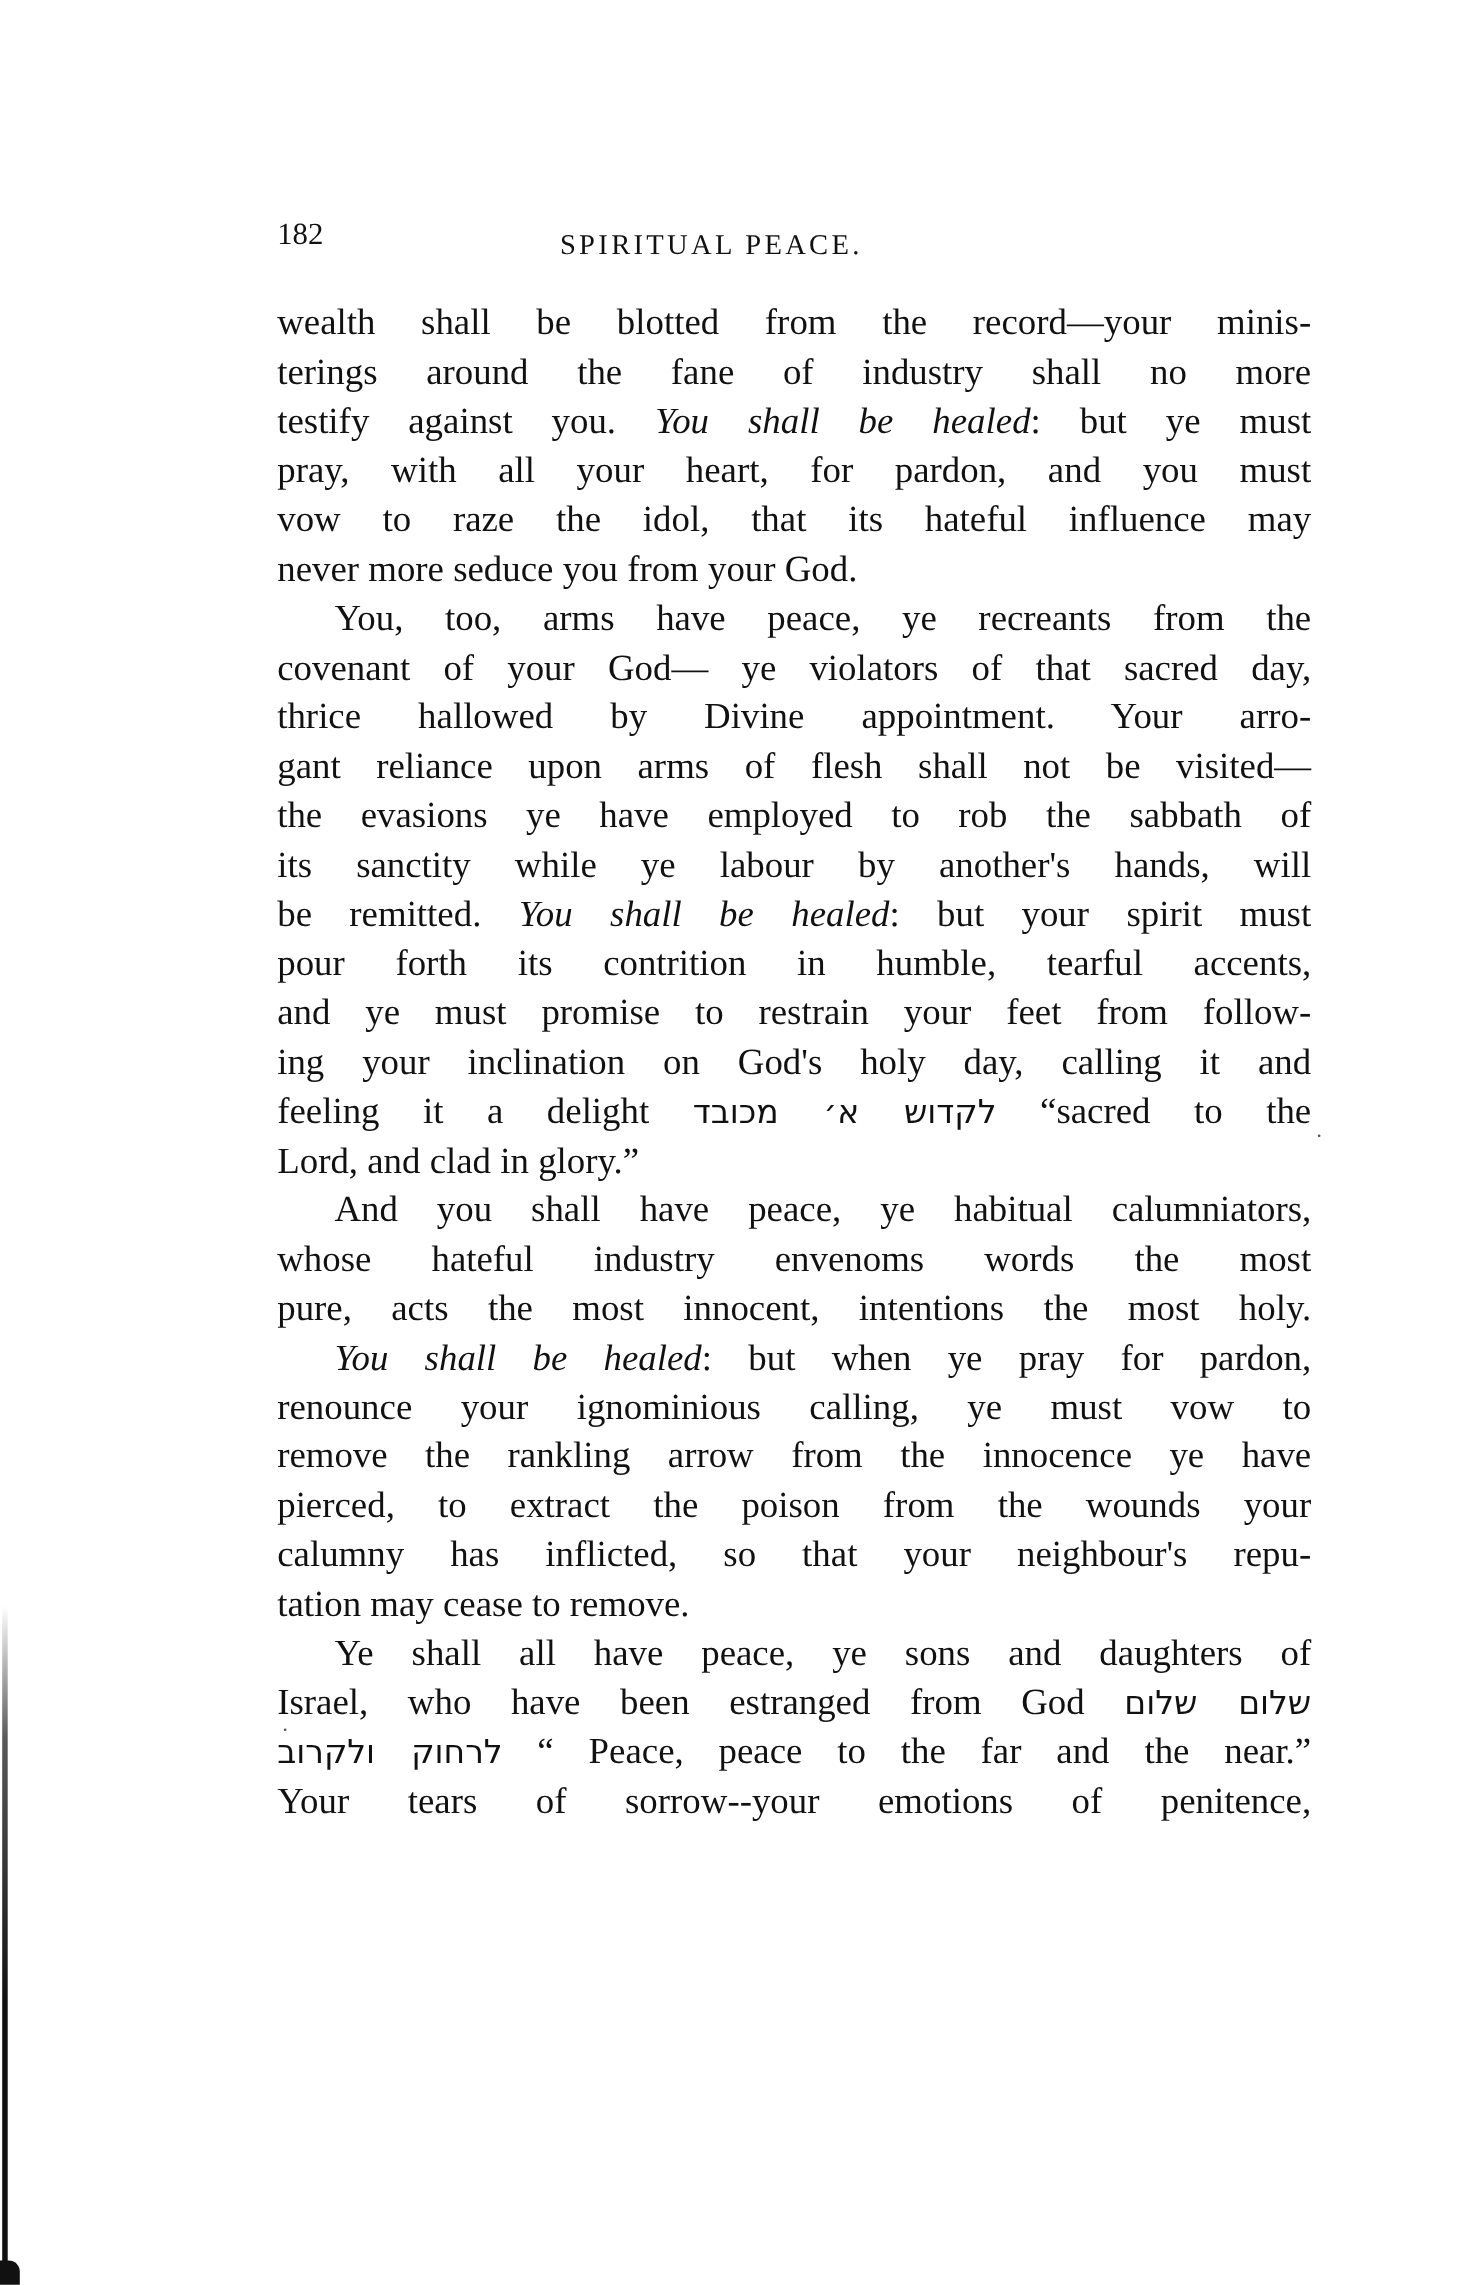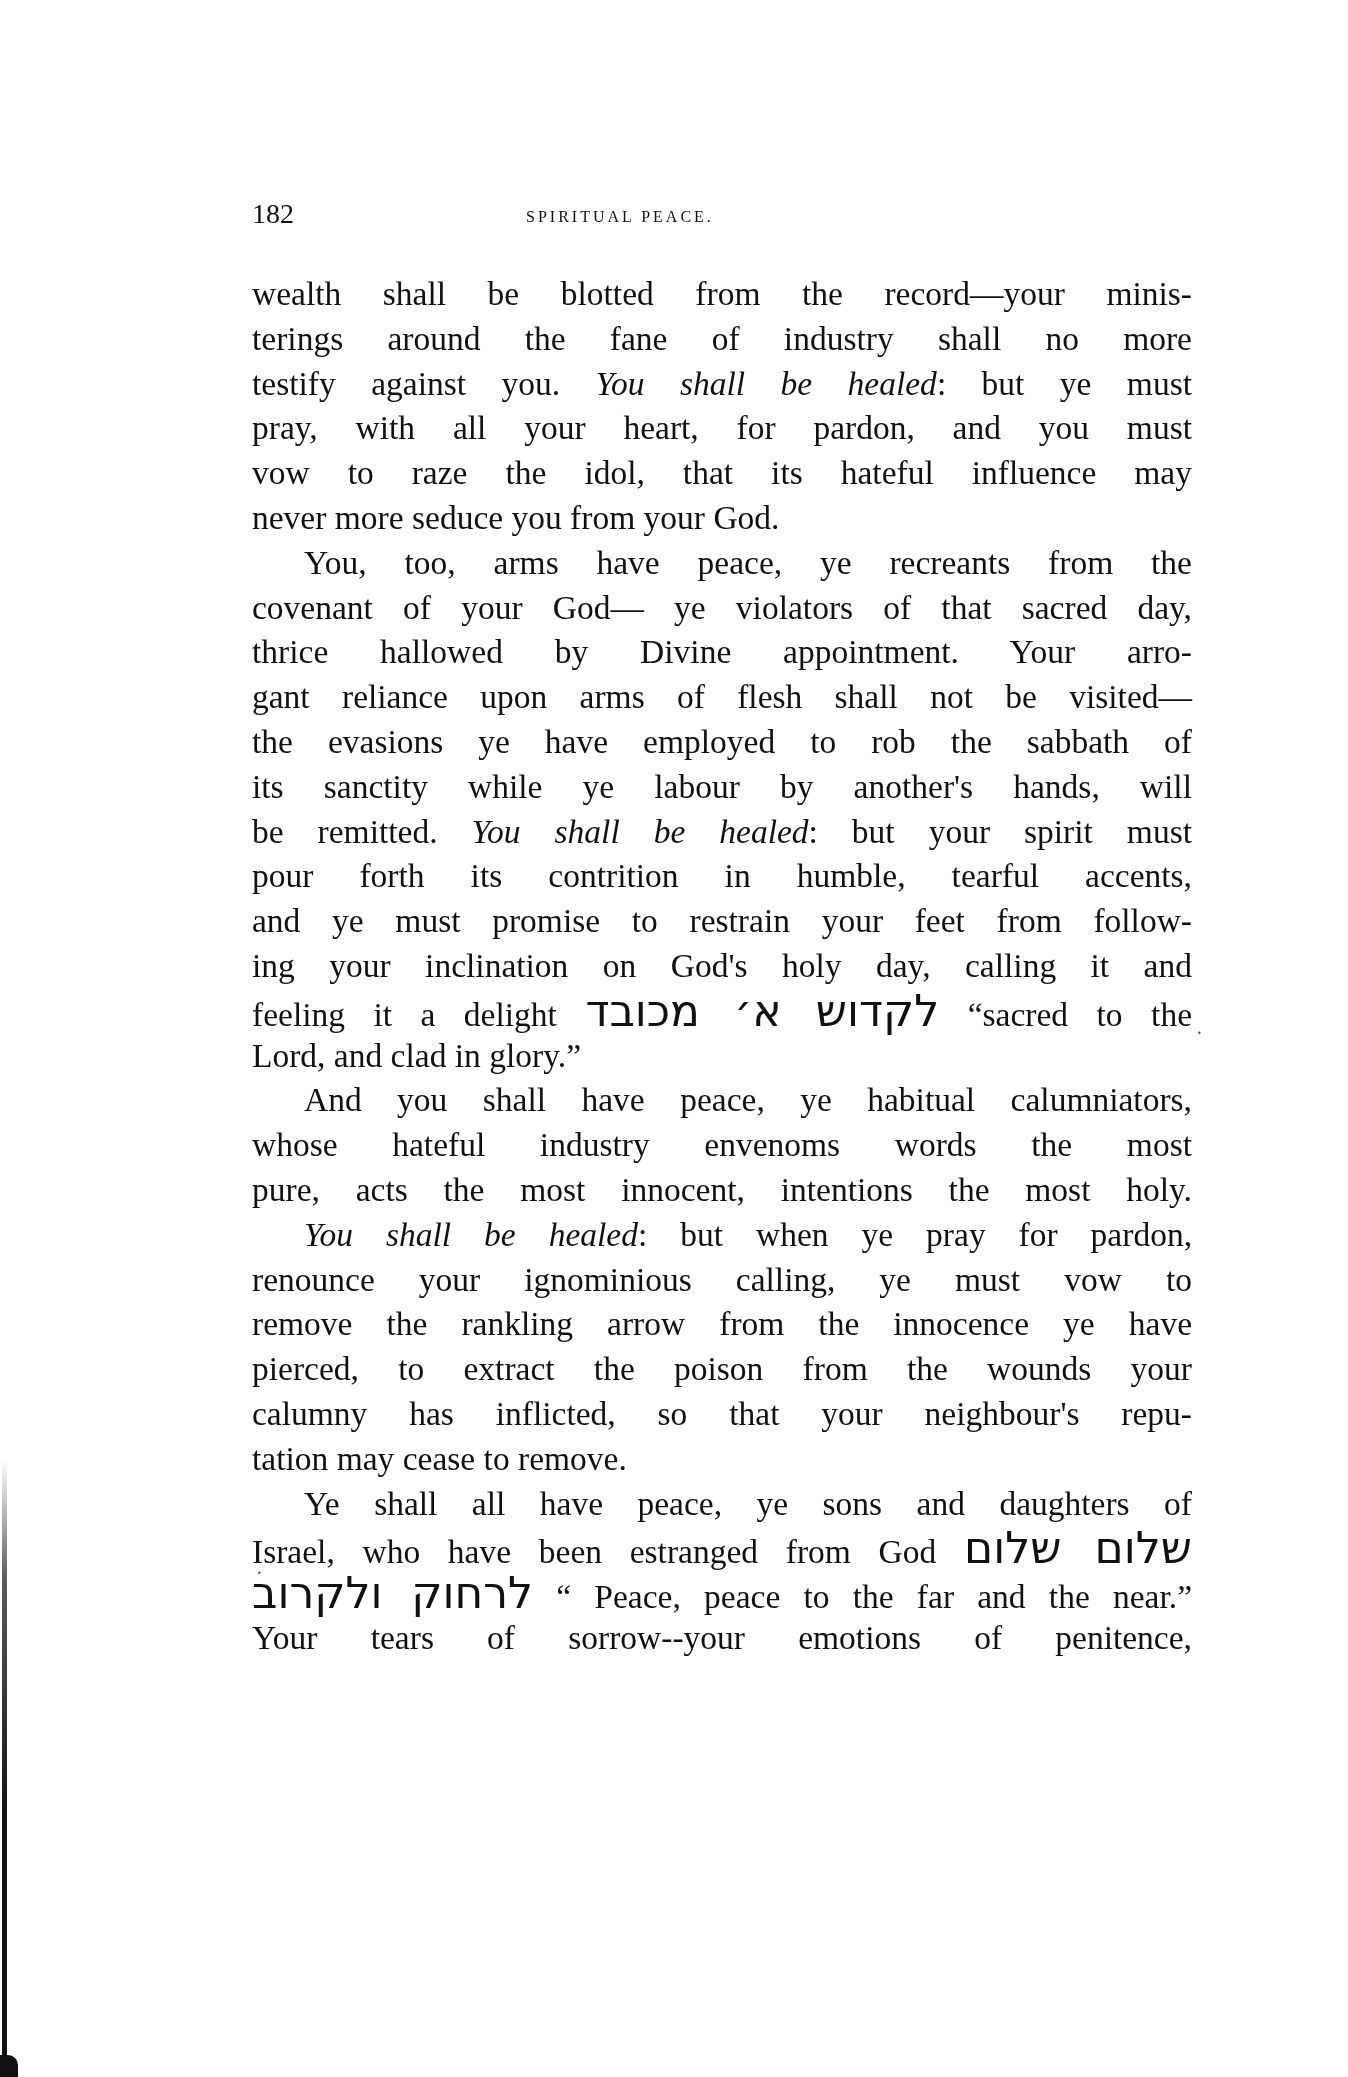--- a/index.html
+++ b/index.html
@@ -49,23 +49,23 @@
     }
     .page-number {
       position: absolute;
       left: 0;
       top: 0;
       font-size: 28px;
       letter-spacing: 0px;
     }
     .running-title {
       position: absolute;
-      left: 274px;
+      left: 257px;
       top: 10px;
-      font-size: 16px;
+      font-size: 26px;
       letter-spacing: 3px;
       font-variant: small-caps;
       text-transform: uppercase;
     }
     .text-block {
       position: absolute;
       left: 252px;
       top: 272px;
       width: 940px;
     }
@@ -82,21 +82,21 @@
     }
     .line.indent {
       padding-left: 52px;
       box-sizing: border-box;
     }
     .em {
       font-style: italic;
     }
     .heb {
       font-family: "DejaVu Sans", sans-serif;
-      font-size: 44px;
+      font-size: 30px;
       direction: rtl;
       unicode-bidi: isolate;
       margin-top: 12px;
     }
     .stray-dot {
       position: absolute;
       font-size: 20px;
       color: #555;
     }
   </style>

